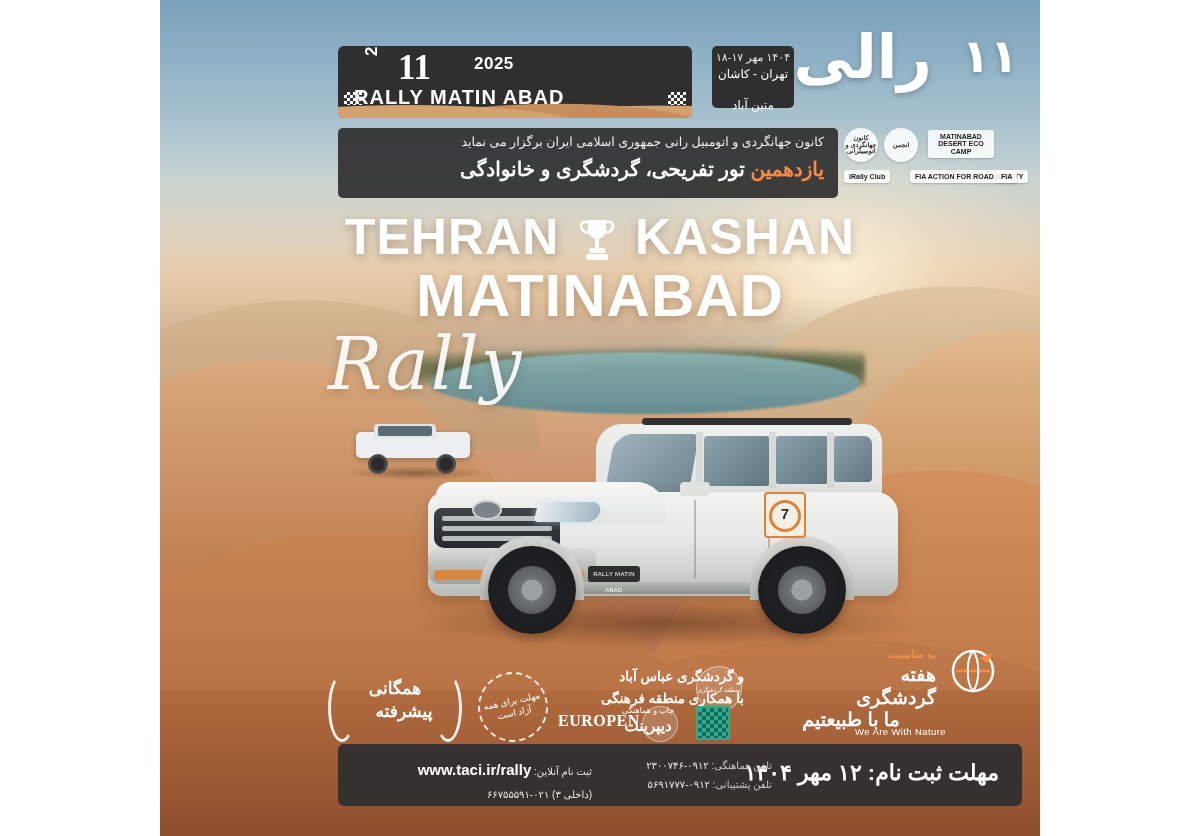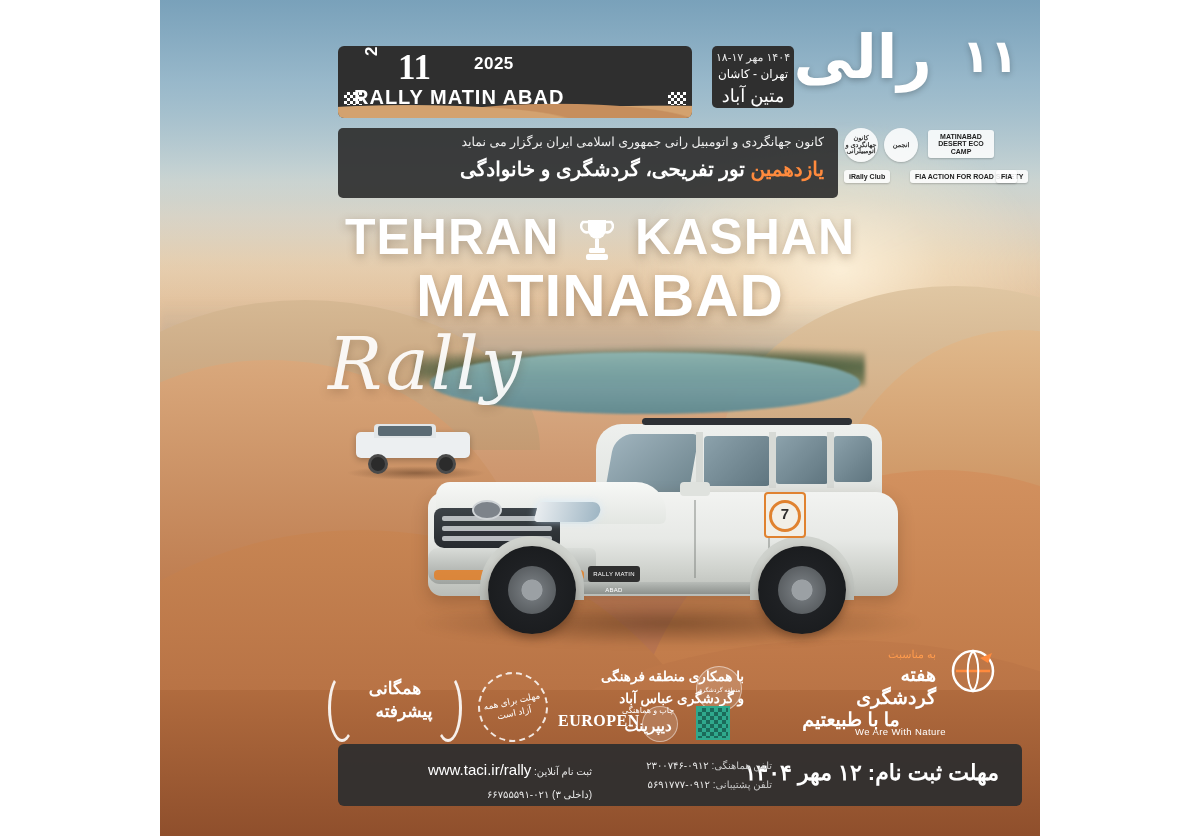--- a/index.html
+++ b/index.html
@@ -179,21 +179,21 @@
     left: 552px; top: 46px;
     width: 82px; height: 62px;
     background: #2f2f2f;
     border-radius: 5px;
     color: #fff;
     text-align: center;
     direction: rtl;
   }
   .date-box .d1 { font-size: 11px; margin-top: 5px; color: #e8e8e8; }
   .date-box .d2 { font-size: 12px; margin-top: 3px; }
-  .date-box .d3 { font-size: 18px; margin-top: 4px; }
+  .date-box .d3 { font-size: 12px; margin-top: 17px; }
 
   .title-fa {
     position: absolute;
     right: 22px; top: 22px;
     color: #ffffff;
     font-size: 60px;
     font-weight: bold;
     direction: rtl;
     text-shadow: 0 2px 6px rgba(0,0,0,.25);
     font-family: "DejaVu Sans", sans-serif;
@@ -464,21 +464,21 @@
   }
   .bottom-bar .contacts {
     position: absolute; right: 250px; top: 12px;
     font-size: 10px; line-height: 1.9; text-align: right; color: #e9e9e9;
   }
   .bottom-bar .contacts .lbl { color: #c9c9c9; }
   .bottom-bar .web {
     position: absolute; right: 430px; top: 12px;
     text-align: right; font-size: 10px; line-height: 1.9; color: #e9e9e9;
   }
-  .bottom-bar .web .url { font-size: 15px; font-weight: normal; color: #ffffff; direction: ltr; text-align: right; }
+  .bottom-bar .web .url { font-size: 15px; font-weight: bold; color: #ffffff; direction: ltr; text-align: right; }
 
   
   .laurel-badge {
     position: absolute; left: 168px; top: 668px;
     width: 134px; height: 72px;
     color: #ffffff; text-align: center; direction: rtl;
   }
   .laurel-badge .t1 { font-size: 17px; font-weight: bold; margin-top: 10px; }
   .laurel-badge .t2 { font-size: 17px; font-weight: bold; margin-top: 2px; margin-left: 18px; }
   .laurel-l, .laurel-r {
@@ -687,22 +687,22 @@
     <div class="laurel-badge">
       <div class="laurel-l"></div>
       <div class="laurel-r"></div>
       <div class="t1">همگانی</div>
       <div class="t2">پیشرفته</div>
     </div>
 
     <div class="stamp">مهلت برای همه آزاد است</div>
 
     <div class="coop-text">
+      <div>و گردشگری عباس آباد</div>
       <div>با همکاری منطقه فرهنگی</div>
-      <div>و گردشگری عباس آباد</div>
     </div>
     <div class="coop-logo">منطقه گردشگری</div>
 
     <div class="occasion">
       <div class="o1">به مناسبت</div>
       <div class="o2">هفته</div>
       <div class="o3">گردشگری</div>
     </div>
     <div class="tourism-icon">
       <svg viewBox="0 0 46 46" width="46" height="46" aria-hidden="true">

